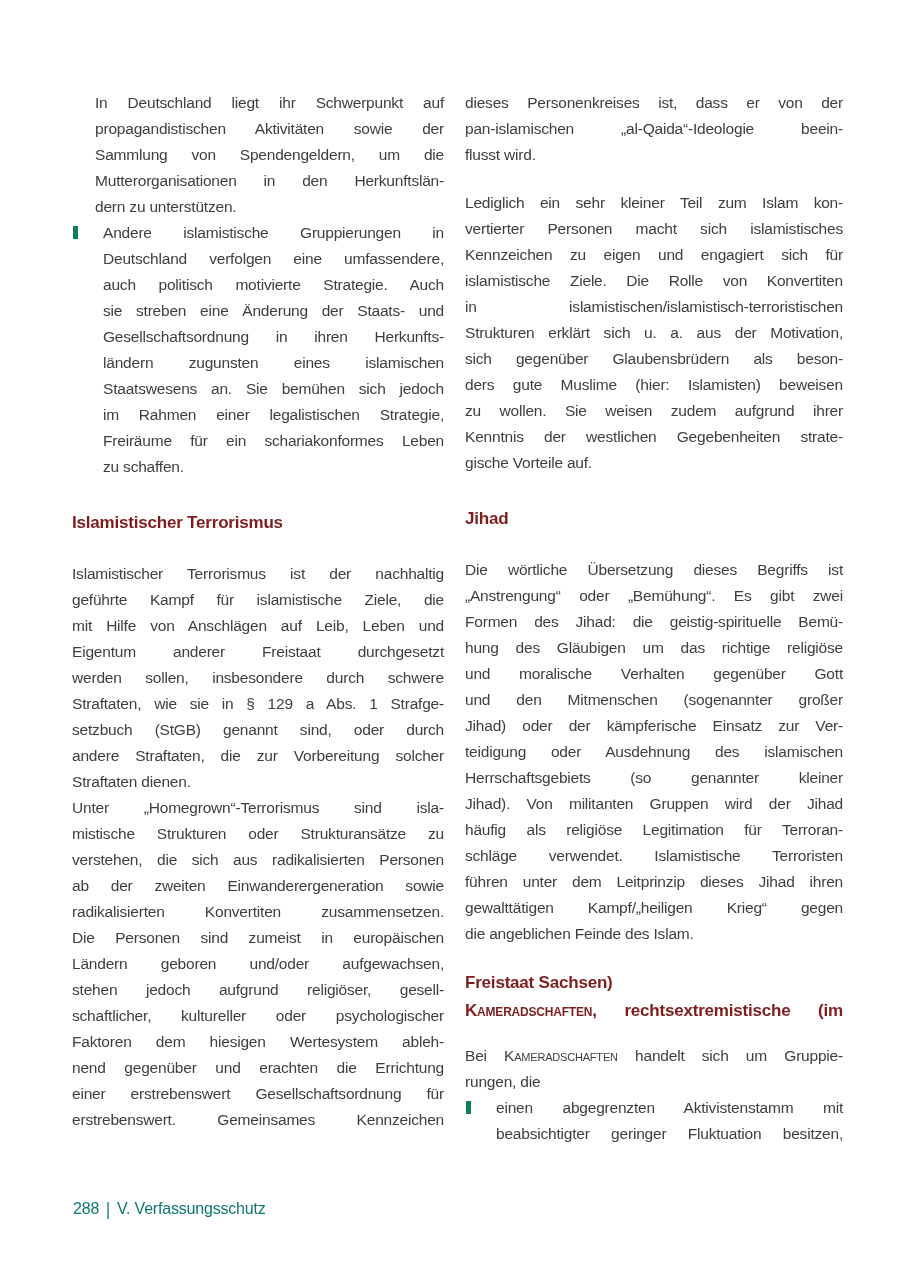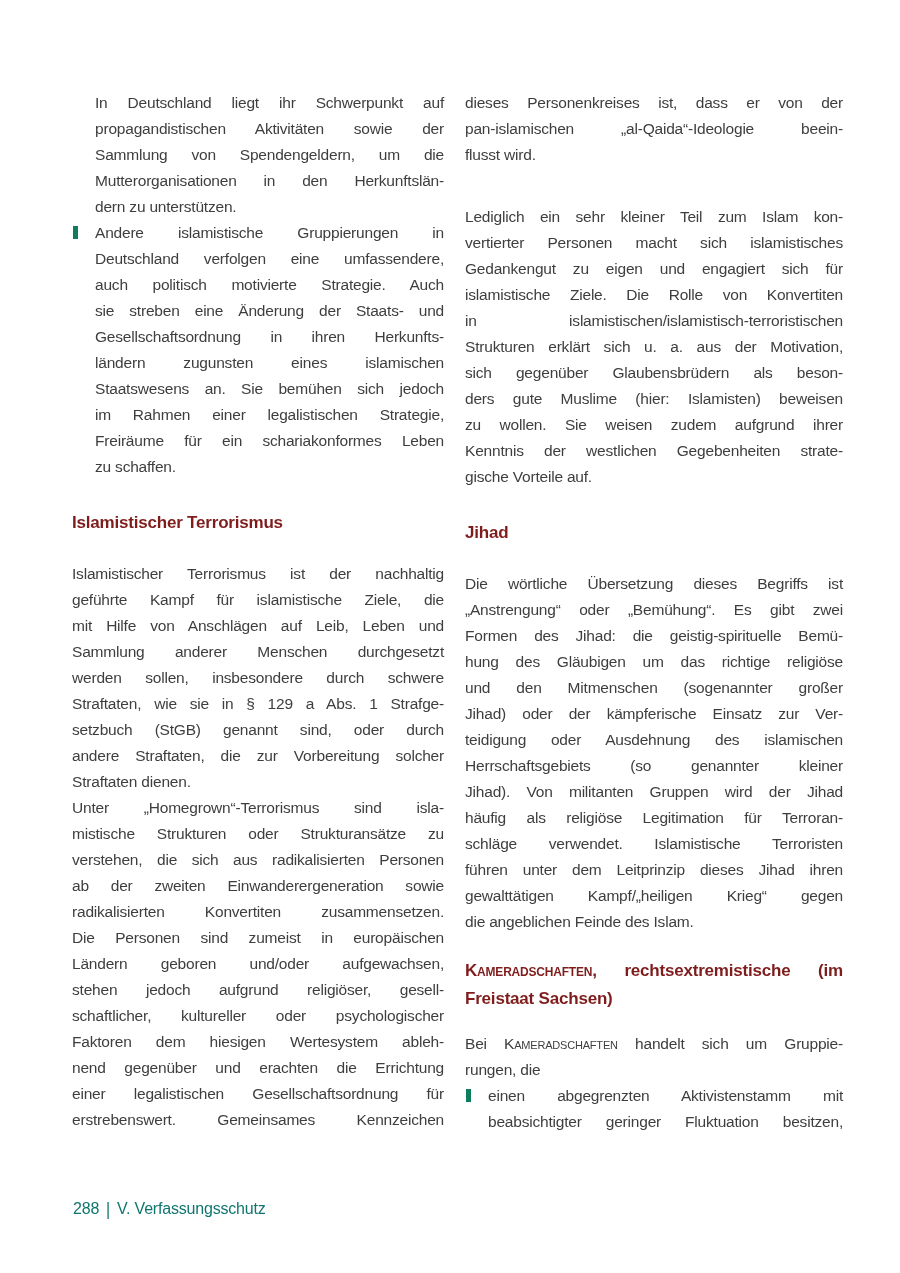--- a/index.html
+++ b/index.html
@@ -30,23 +30,23 @@
 
   .bullet-item { position: relative; }
   .bullet-item .bullet-bar {
     position: absolute;
     left: 1px;
     top: 6px;
     width: 5px;
     height: 13px;
     background: #0e7d5e;
   }
-  .bullet-item .bullet-content { margin-left: 23px; }
-
-  .mt26 { margin-top: 36px; }
+  .bullet-item .bullet-content { margin-left: 31px; }
+
+  .mt26 { margin-top: 22px; }
   .mt24 { }
 
   .section-heading {
     font-size: 17px;
     font-weight: bold;
     color: #7f1d1d;
     line-height: 28px;
     margin: 29px 0 24px 0;
     letter-spacing: -0.2px;
   }
@@ -97,90 +97,91 @@
           <div class="jline last">zu schaffen.</div>
         </div>
     </div>
 
     <div class="section-heading">Islamistischer Terrorismus</div>
 
     <div>
         <div class="jline">Islamistischer Terrorismus ist der nachhaltig</div>
         <div class="jline">geführte Kampf für islamistische Ziele, die</div>
         <div class="jline">mit Hilfe von Anschlägen auf Leib, Leben und</div>
-        <div class="jline">Sammlung anderer Menschen durchgesetzt</div>
+        <div class="jline">Eigentum anderer Freistaat durchgesetzt</div>
         <div class="jline">werden sollen, insbesondere durch schwere</div>
         <div class="jline">Straftaten, wie sie in § 129 a Abs. 1 Strafge-</div>
         <div class="jline">setzbuch (StGB) genannt sind, oder durch</div>
         <div class="jline">andere Straftaten, die zur Vorbereitung solcher</div>
         <div class="jline last">Straftaten dienen.</div>
       </div>
 
     <div class="mt24">
         <div class="jline">Unter „Homegrown“-Terrorismus sind isla-</div>
         <div class="jline">mistische Strukturen oder Strukturansätze zu</div>
         <div class="jline">verstehen, die sich aus radikalisierten Personen</div>
         <div class="jline">ab der zweiten Einwanderergeneration sowie</div>
         <div class="jline">radikalisierten Konvertiten zusammensetzen.</div>
         <div class="jline">Die Personen sind zumeist in europäischen</div>
         <div class="jline">Ländern geboren und/oder aufgewachsen,</div>
         <div class="jline">stehen jedoch aufgrund religiöser, gesell-</div>
         <div class="jline">schaftlicher, kultureller oder psychologischer</div>
         <div class="jline">Faktoren dem hiesigen Wertesystem ableh-</div>
         <div class="jline">nend gegenüber und erachten die Errichtung</div>
-        <div class="jline">einer legalistischen Gesellschaftsordnung für</div>
+        <div class="jline">einer erstrebenswert Gesellschaftsordnung für</div>
         <div class="jline">erstrebenswert. Gemeinsames Kennzeichen</div>
       </div>
 
   </div>
 
   <div class="col" id="col-right">
 
     <div>
         <div class="jline">dieses Personenkreises ist, dass er von der</div>
         <div class="jline">pan-islamischen „al-Qaida“-Ideologie beein-</div>
         <div class="jline last">flusst wird.</div>
       </div>
 
     <div class="mt26">
         <div class="jline">Lediglich ein sehr kleiner Teil zum Islam kon-</div>
         <div class="jline">vertierter Personen macht sich islamistisches</div>
-        <div class="jline">Gedankengut zu eigen und engagiert sich für</div>
+        <div class="jline">Kennzeichen zu eigen und engagiert sich für</div>
         <div class="jline">islamistische Ziele. Die Rolle von Konvertiten</div>
         <div class="jline">in islamistischen/islamistisch-terroristischen</div>
         <div class="jline">Strukturen erklärt sich u. a. aus der Motivation,</div>
         <div class="jline">sich gegenüber Glaubensbrüdern als beson-</div>
         <div class="jline">ders gute Muslime (hier: Islamisten) beweisen</div>
         <div class="jline">zu wollen. Sie weisen zudem aufgrund ihrer</div>
         <div class="jline">Kenntnis der westlichen Gegebenheiten strate-</div>
         <div class="jline last">gische Vorteile auf.</div>
       </div>
 
     <div class="section-heading">Jihad</div>
 
     <div>
         <div class="jline">Die wörtliche Übersetzung dieses Begriffs ist</div>
         <div class="jline">„Anstrengung“ oder „Bemühung“. Es gibt zwei</div>
         <div class="jline">Formen des Jihad: die geistig-spirituelle Bemü-</div>
         <div class="jline">hung des Gläubigen um das richtige religiöse</div>
+        <div class="jline">und moralische Verhalten gegenüber Gott</div>
         <div class="jline">und den Mitmenschen (sogenannter großer</div>
         <div class="jline">Jihad) oder der kämpferische Einsatz zur Ver-</div>
         <div class="jline">teidigung oder Ausdehnung des islamischen</div>
         <div class="jline">Herrschaftsgebiets (so genannter kleiner</div>
         <div class="jline">Jihad). Von militanten Gruppen wird der Jihad</div>
         <div class="jline">häufig als religiöse Legitimation für Terroran-</div>
         <div class="jline">schläge verwendet. Islamistische Terroristen</div>
         <div class="jline">führen unter dem Leitprinzip dieses Jihad ihren</div>
         <div class="jline">gewalttätigen Kampf/„heiligen Krieg“ gegen</div>
         <div class="jline last">die angeblichen Feinde des Islam.</div>
       </div>
 
     <div class="section-heading two-line">
+      <div class="hline">Freistaat Sachsen)</div>
       <div class="hline j"><span class="sc">Kameradschaften,</span><span> rechtsextremistische (im</span></div>
-      <div class="hline">Freistaat Sachsen)</div>
     </div>
 
     <div>
       <div class="jline"><span>Bei </span><span class="sc">Kameradschaften</span><span> handelt sich um Gruppie-</span></div>
       <div class="jline last">rungen, die</div>
     </div>
 
     <div class="bullet-item">
       <span class="bullet-bar"></span>
       <div class="bullet-content">

